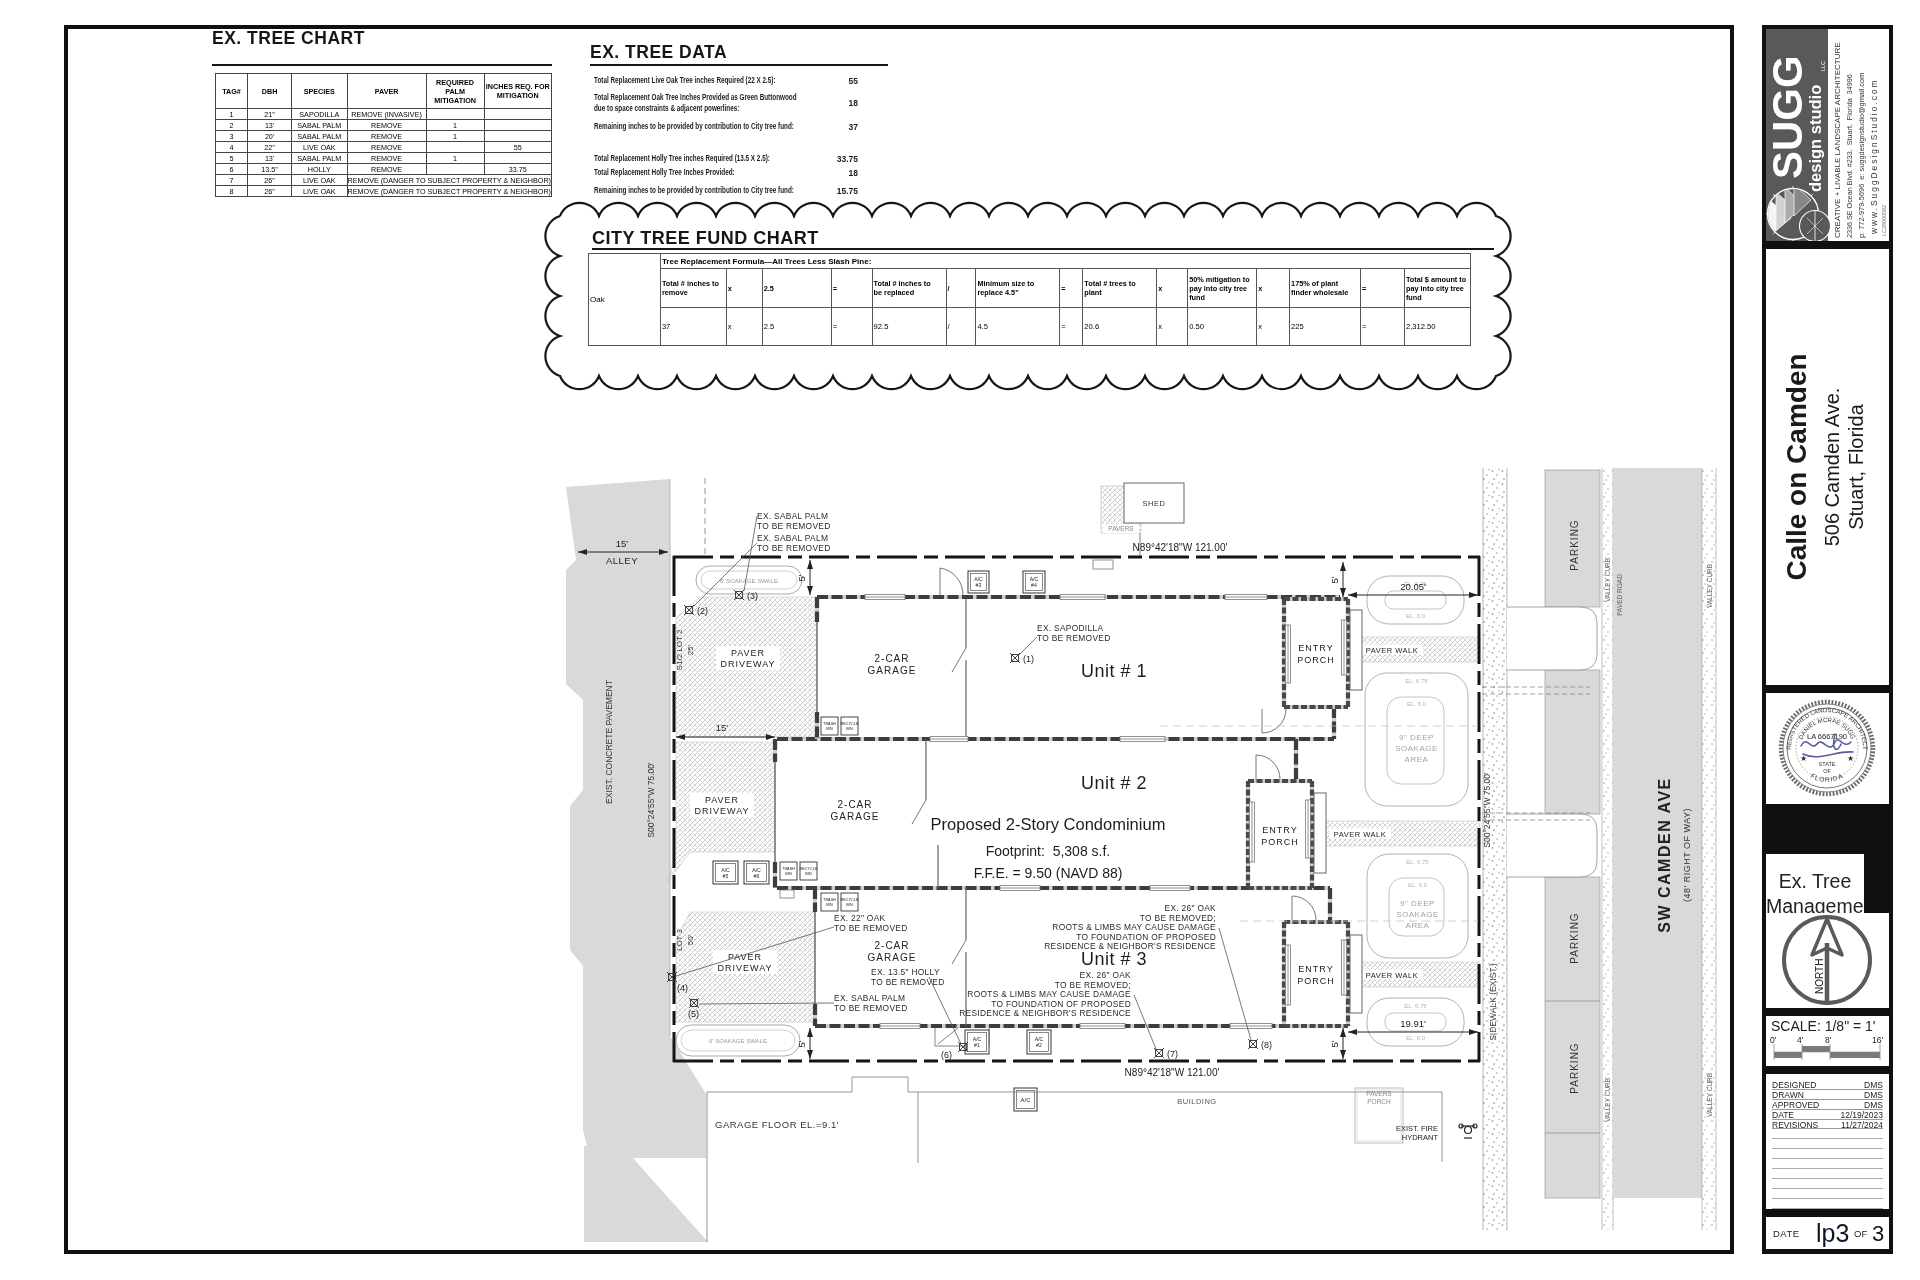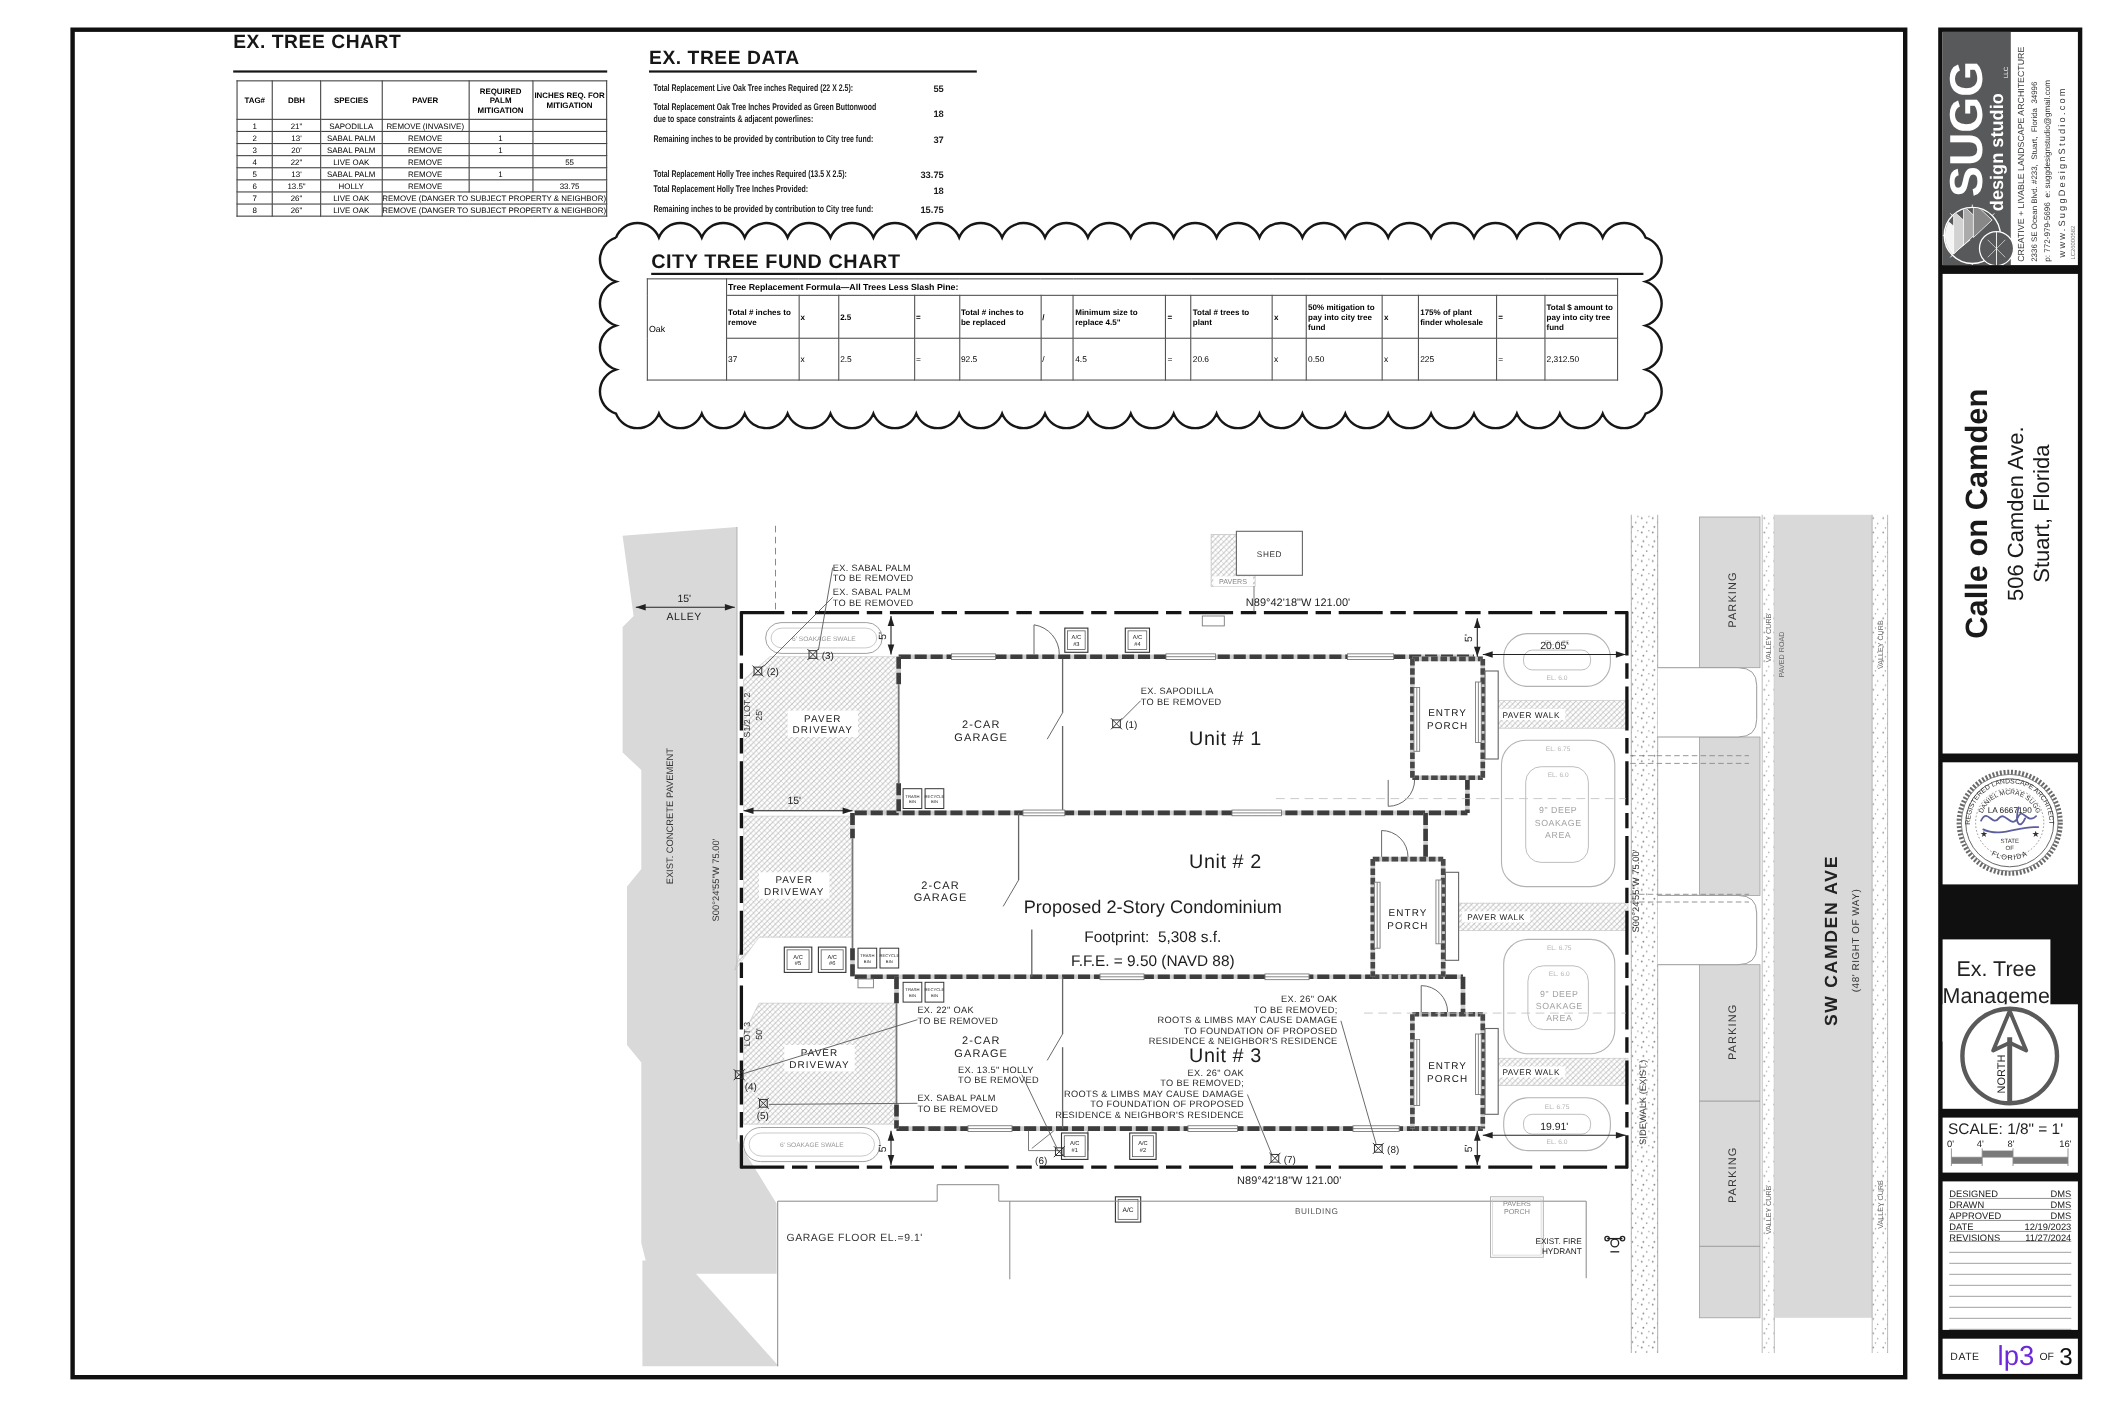--- a/index.html
+++ b/index.html
@@ -691,16 +691,16 @@
       <div style="border-bottom:0.8px solid #aaa;height:9.9px;"></div>
       <div style="border-bottom:0.8px solid #aaa;height:9.9px;"></div>
       <div style="border-bottom:0.8px solid #aaa;height:9.9px;"></div>
       <div style="border-bottom:0.8px solid #aaa;height:9.9px;"></div>
       <div style="border-bottom:0.8px solid #aaa;height:9.9px;"></div>
       <div style="border-bottom:0.8px solid #aaa;height:9.9px;"></div>
     </div>
   </div>
 <div class="cell" style="left:1766px;top:1217px;width:123px;height:32px;overflow:hidden;">
     <div style="position:absolute;left:7px;top:11px;font-size:9.5px;color:#222;letter-spacing:0.5px;">DATE</div>
-    <div style="position:absolute;left:50px;top:2px;font-size:25px;color:#6d28d9;">lp3</div>
+    <div style="position:absolute;left:50px;top:2px;font-size:25px;color:#0f172a;">lp3</div>
     <div style="position:absolute;left:88px;top:11px;font-size:9.5px;color:#222;">OF</div>
     <div style="position:absolute;left:106px;top:4px;font-size:22px;color:#111;">3</div>
   </div>
 
 </body></html>

